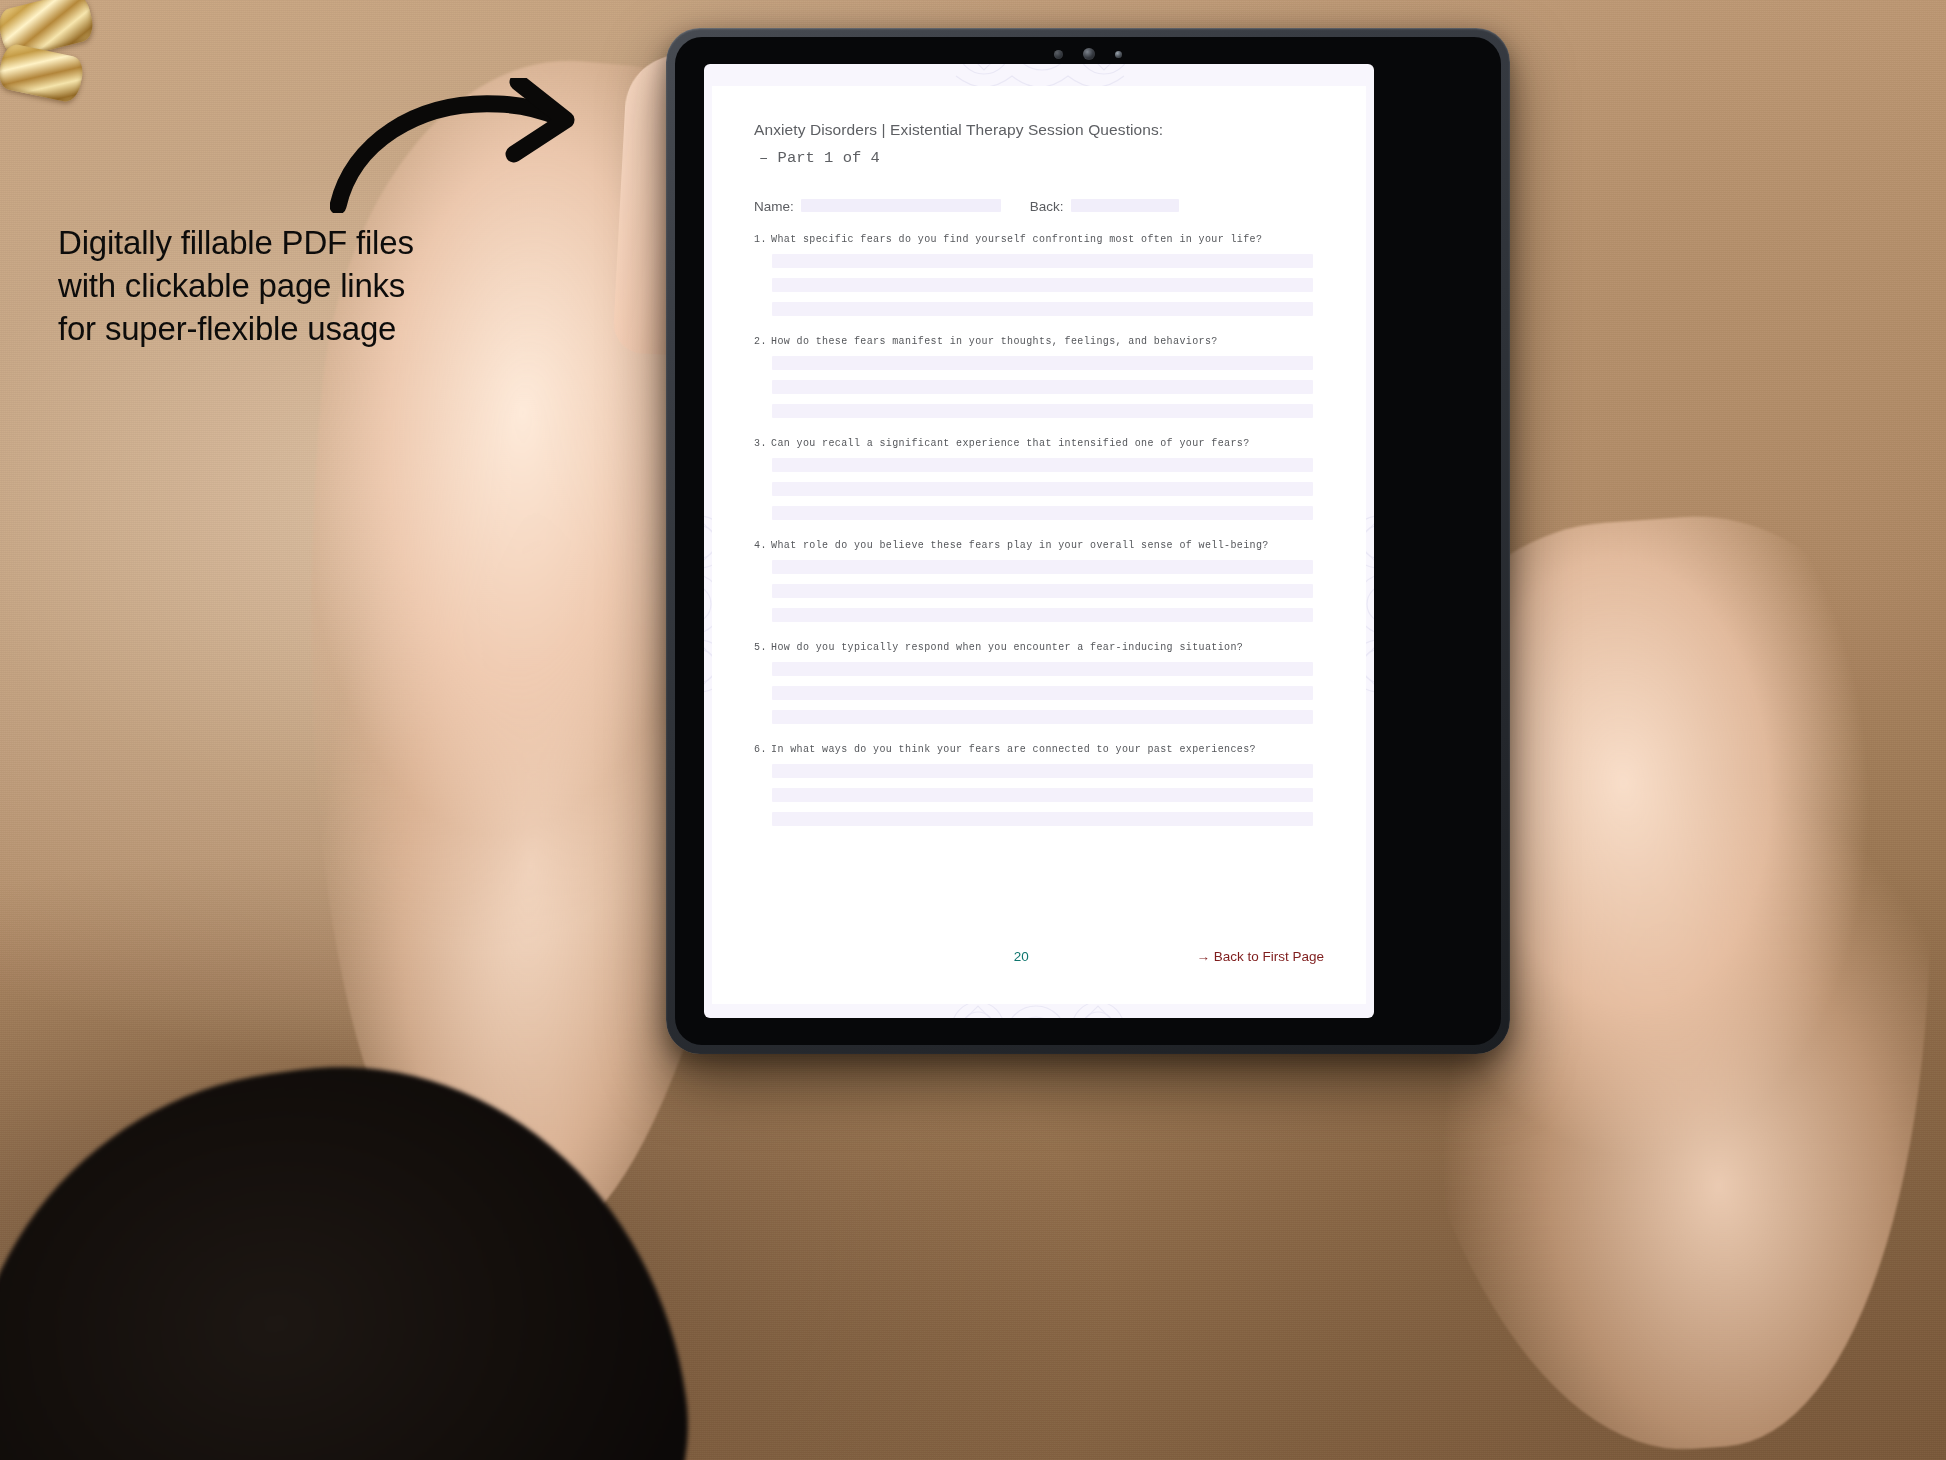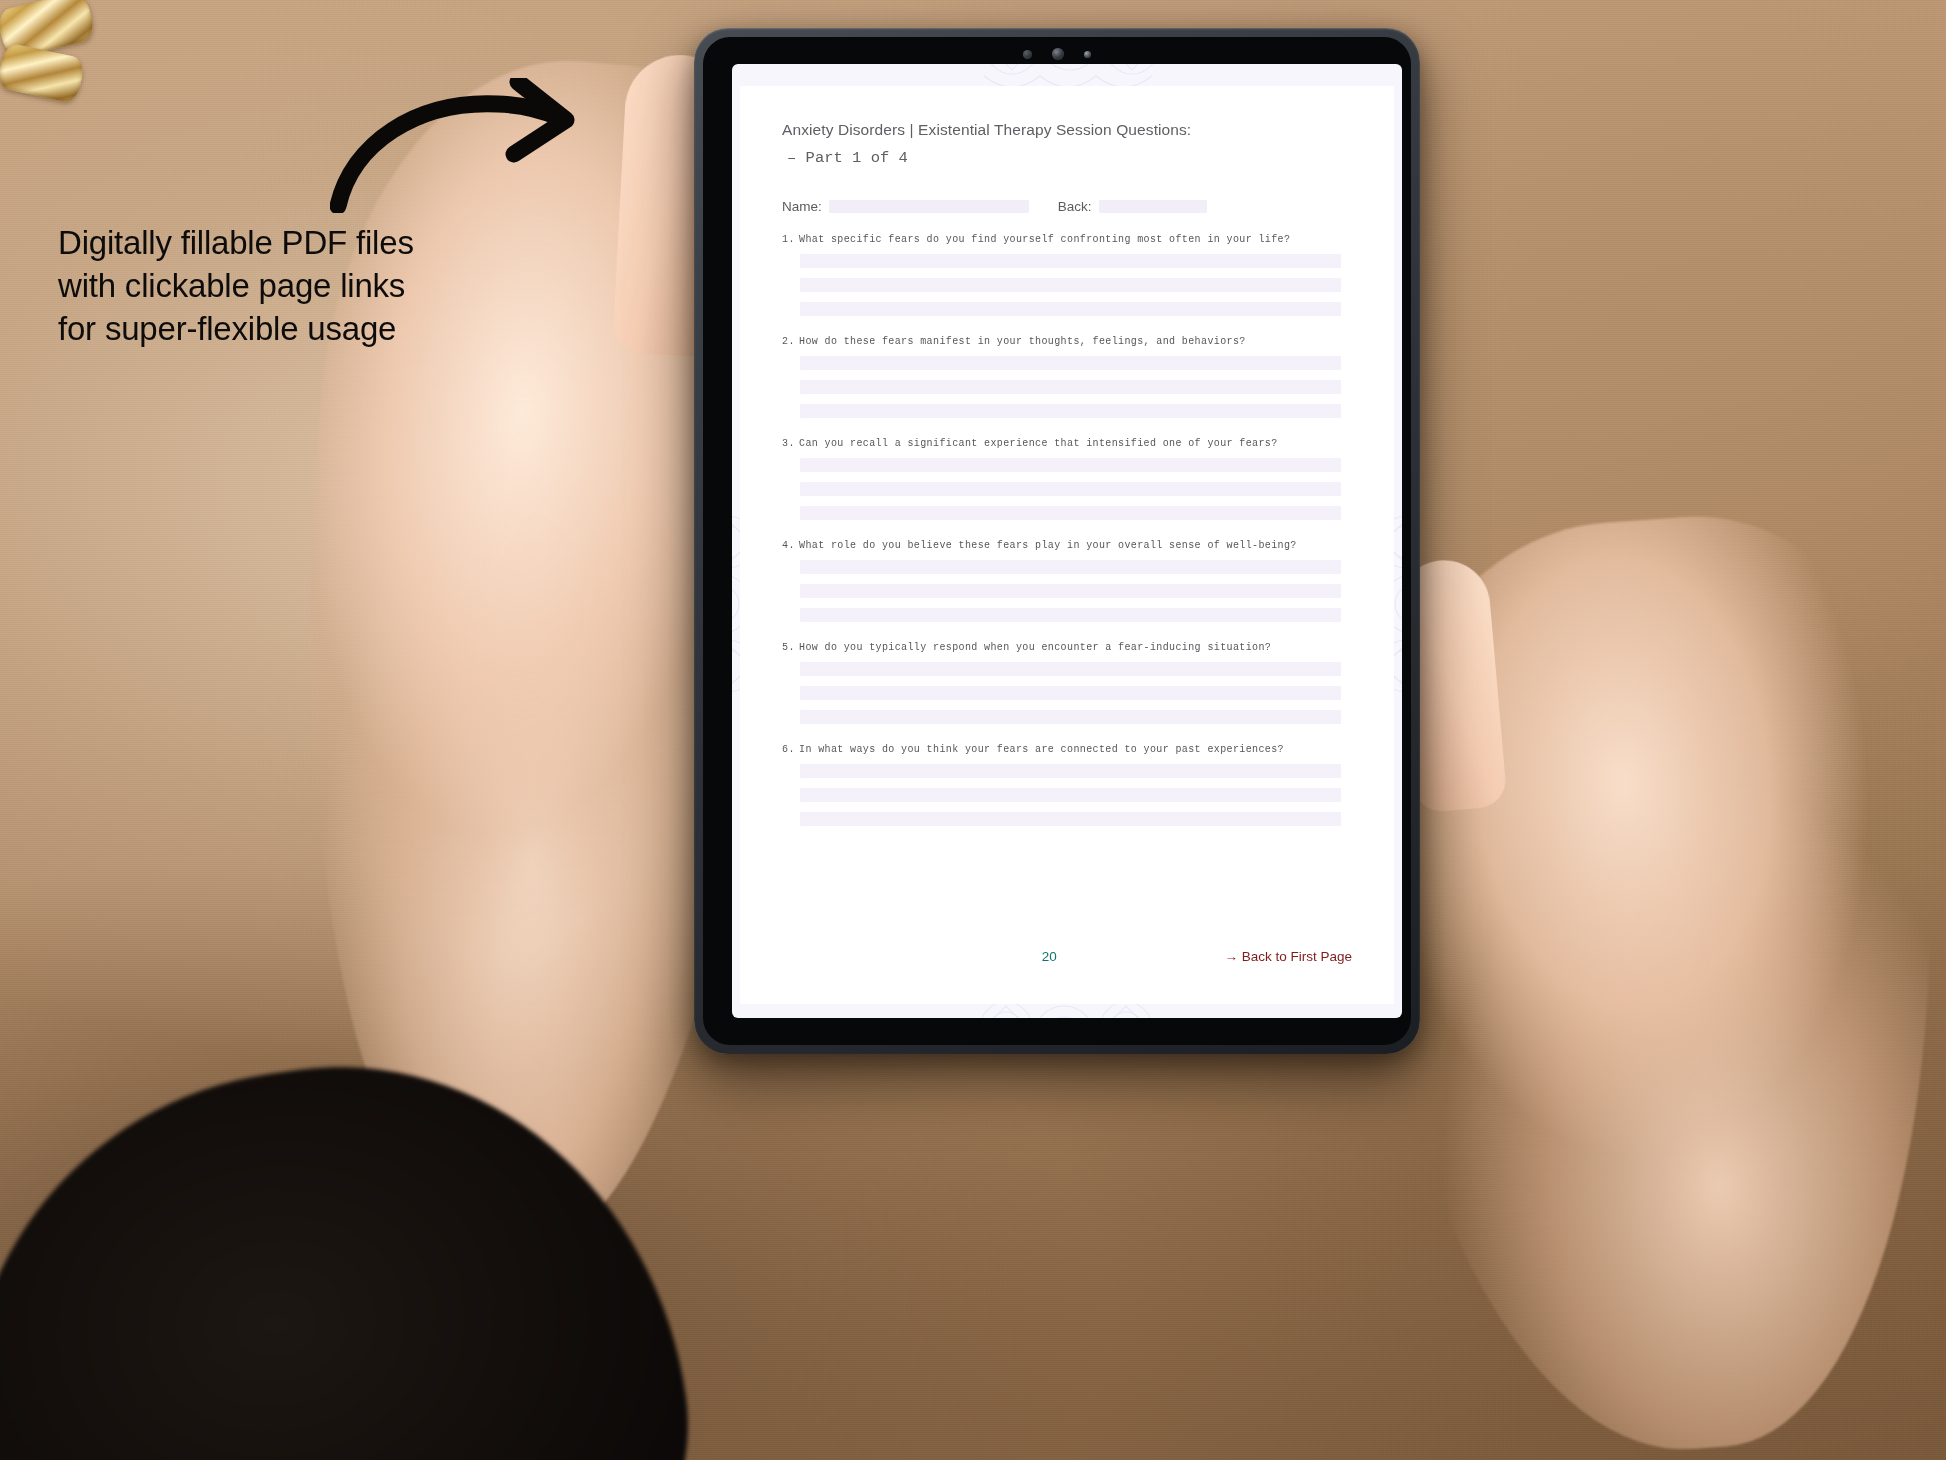--- a/index.html
+++ b/index.html
@@ -110,29 +110,28 @@
     background: radial-gradient(ellipse 60% 58% at 45% 40%, #1d1713 0%, #140f0c 55%, #0c0908 100%);
     border-radius: 50% 48% 40% 44% / 58% 62% 40% 38%;
     transform: rotate(-8deg);
     filter: blur(2px);
   }
 
   
   #tablet {
     position: absolute;
     left: 666px; top: 28px;
-    width: 726px; height: 1026px;
+    width: 844px; height: 1026px;
     background: linear-gradient(152deg, #474b52 0%, #393d44 22%, #2e3238 50%, #24272c 78%, #1b1e22 100%);
     border-radius: 34px;
     box-shadow:
       0 26px 60px rgba(20,12,6,0.55),
       0 8px 22px rgba(20,12,6,0.4),
       inset 0 1px 2px rgba(255,255,255,0.22);
     padding: 34px 34px 34px 42px;
-    margin-left: 28px;
   }
   #tablet-inner {
     position: absolute;
     inset: 9px;
     border-radius: 27px;
     background: #07080a;
   }
   #camera-cluster {
     position: absolute;
     left: 50%; top: 20px;
@@ -199,21 +198,20 @@
     font-size: 15.5px;
     color: #5d5f63;
     margin-top: 13px;
     padding-left: 5px;
     line-height: 1.0;
     font-family: Liberation Mono, monospace;
   }
 
   .meta-row {
     display: flex;
-    align-items: center;
     margin-top: 33px;
     gap: 7px;
   }
   .meta-label {
     font-size: 13.5px;
     color: #5a5c60;
     white-space: nowrap;
   }
   .meta-field {
     height: 13px;

